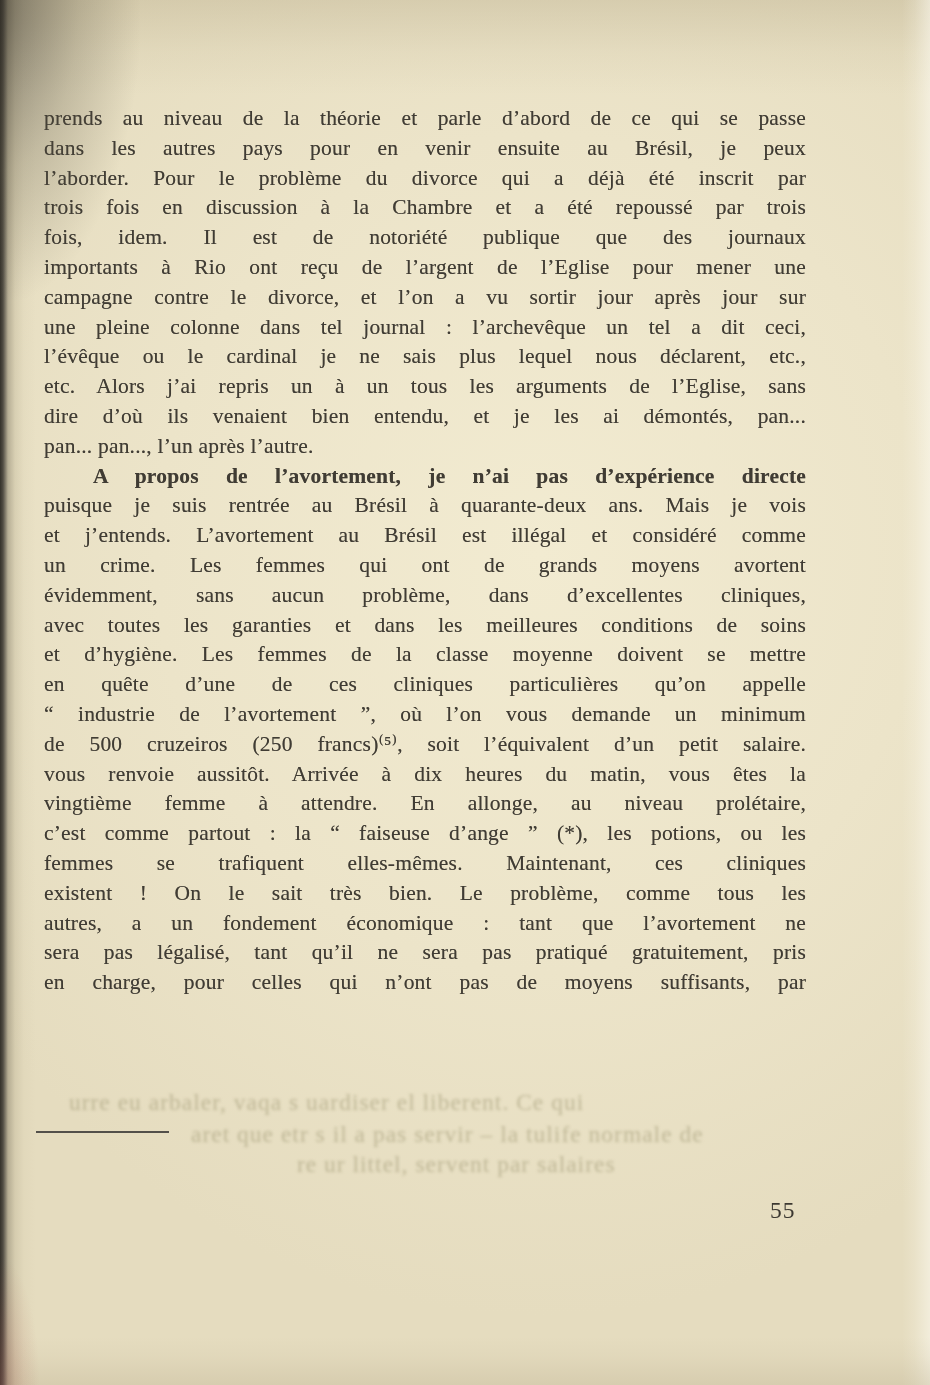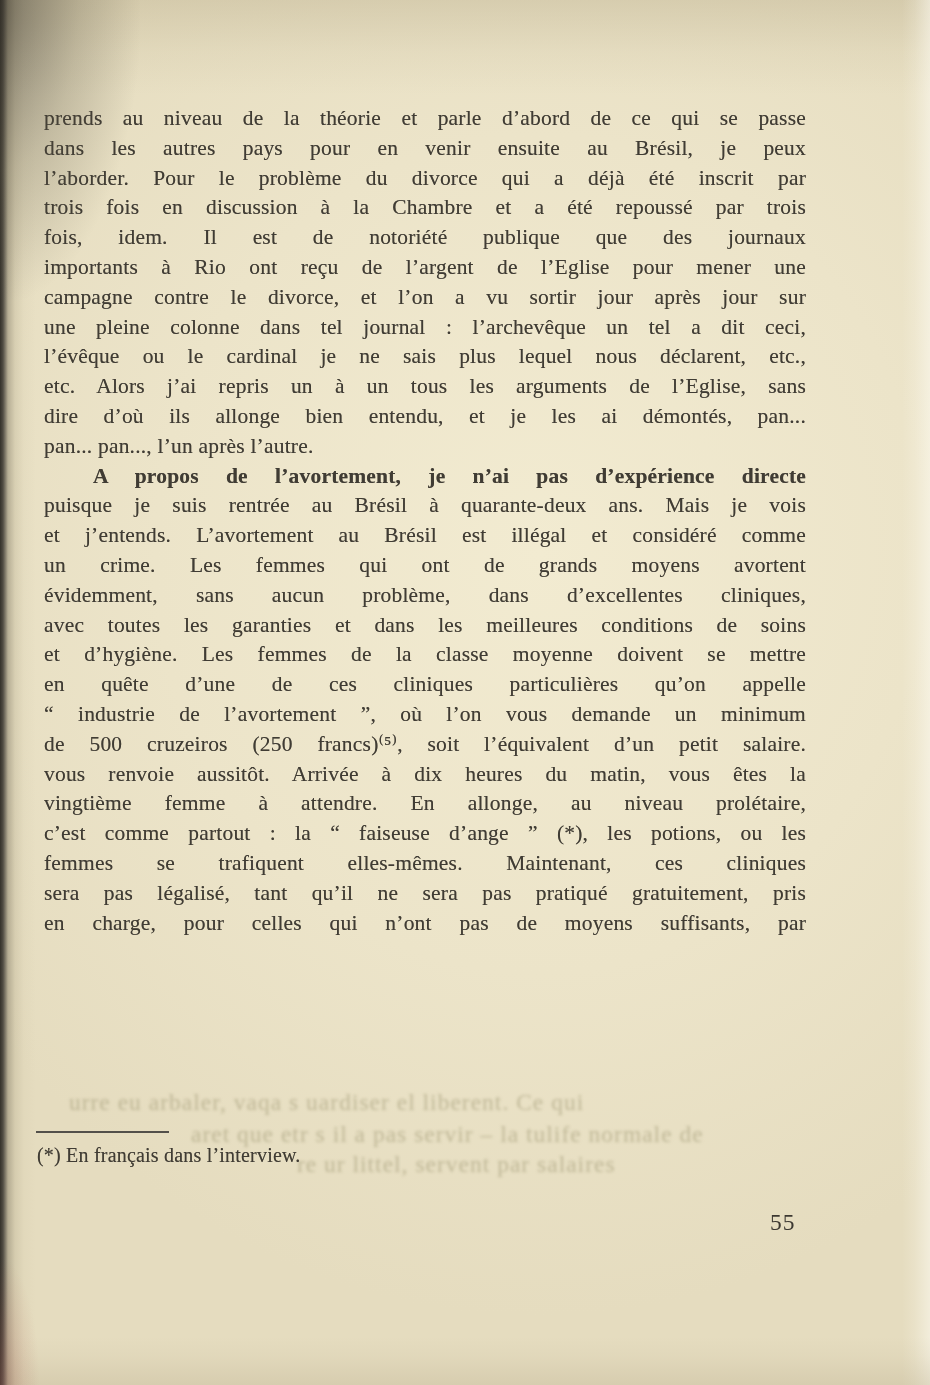--- a/index.html
+++ b/index.html
@@ -97,21 +97,20 @@
     text-shadow: 0 0 0.5px rgba(64,60,52,0.5);
   }
 
   
   #page-number {
     position: absolute;
     left: 770px; top: 1197px;
     font-size: 23.5px;
     color: #3c3831;
     letter-spacing: 1px;
-    margin-top: 12px;
   }
 </style>
 </head>
 <body>
 
 <div id="scan-page">
 
   <div class="ghost" id="ghost-1">urre eu arbaler, vaqa s uardiser el liberent. Ce qui</div>
   <div class="ghost" id="ghost-2">aret que etr s il a pas servir – la tulife normale de</div>
   <div class="ghost" id="ghost-3">re ur littel, servent par salaires</div>
@@ -120,42 +119,43 @@
       <div class="line">prends au niveau de la théorie et parle d’abord de ce qui se passe</div>
       <div class="line">dans les autres pays pour en venir ensuite au Brésil, je peux</div>
       <div class="line">l’aborder. Pour le problème du divorce qui a déjà été inscrit par</div>
       <div class="line">trois fois en discussion à la Chambre et a été repoussé par trois</div>
       <div class="line">fois, idem. Il est de notoriété publique que des journaux</div>
       <div class="line">importants à Rio ont reçu de l’argent de l’Eglise pour mener une</div>
       <div class="line">campagne contre le divorce, et l’on a vu sortir jour après jour sur</div>
       <div class="line">une pleine colonne dans tel journal : l’archevêque un tel a dit ceci,</div>
       <div class="line">l’évêque ou le cardinal je ne sais plus lequel nous déclarent, etc.,</div>
       <div class="line">etc. Alors j’ai repris un à un tous les arguments de l’Eglise, sans</div>
-      <div class="line">dire d’où ils allonge bien entendu, et je les ai démontés, pan...</div>
+      <div class="line">dire d’où ils venaient bien entendu, et je les ai démontés, pan...</div>
       <div class="line no-just">pan... pan..., l’un après l’autre.</div>
       <div class="line indent">A propos de l’avortement, je n’ai pas d’expérience directe</div>
       <div class="line">puisque je suis rentrée au Brésil à quarante-deux ans. Mais je vois</div>
       <div class="line">et j’entends. L’avortement au Brésil est illégal et considéré comme</div>
       <div class="line">un crime. Les femmes qui ont de grands moyens avortent</div>
       <div class="line">évidemment, sans aucun problème, dans d’excellentes cliniques,</div>
       <div class="line">avec toutes les garanties et dans les meilleures conditions de soins</div>
       <div class="line">et d’hygiène. Les femmes de la classe moyenne doivent se mettre</div>
       <div class="line">en quête d’une de ces cliniques particulières qu’on appelle</div>
       <div class="line">“ industrie de l’avortement ”, où l’on vous demande un minimum</div>
       <div class="line">de 500 cruzeiros (250 francs)⁽⁵⁾, soit l’équivalent d’un petit salaire.</div>
       <div class="line">vous renvoie aussitôt. Arrivée à dix heures du matin, vous êtes la</div>
       <div class="line">vingtième femme à attendre. En allonge, au niveau prolétaire,</div>
       <div class="line">c’est comme partout : la “ faiseuse d’ange ” (*), les potions, ou les</div>
       <div class="line">femmes se trafiquent elles-mêmes. Maintenant, ces cliniques</div>
+      <div class="line">existent ! On le sait très bien. Le problème, comme tous les</div>
+      <div class="line">autres, a un fondement économique : tant que l’avortement ne</div>
       <div class="line">sera pas légalisé, tant qu’il ne sera pas pratiqué gratuitement, pris</div>
       <div class="line">en charge, pour celles qui n’ont pas de moyens suffisants, par</div>
     </div>
 
   <div id="footnote-rule"></div>
-  <div id="footnote-text">(*) En français dans l’interview.</div>
 
   <div id="page-number">55</div>
 
   <div class="edge" id="edge-top"></div>
   <div class="edge" id="edge-right"></div>
   <div class="edge" id="edge-bottom"></div>
   <div class="edge" id="edge-left"></div>
   <div class="edge" id="edge-topleft"></div>
   <div class="edge" id="edge-bottomleft"></div>
 </div>

